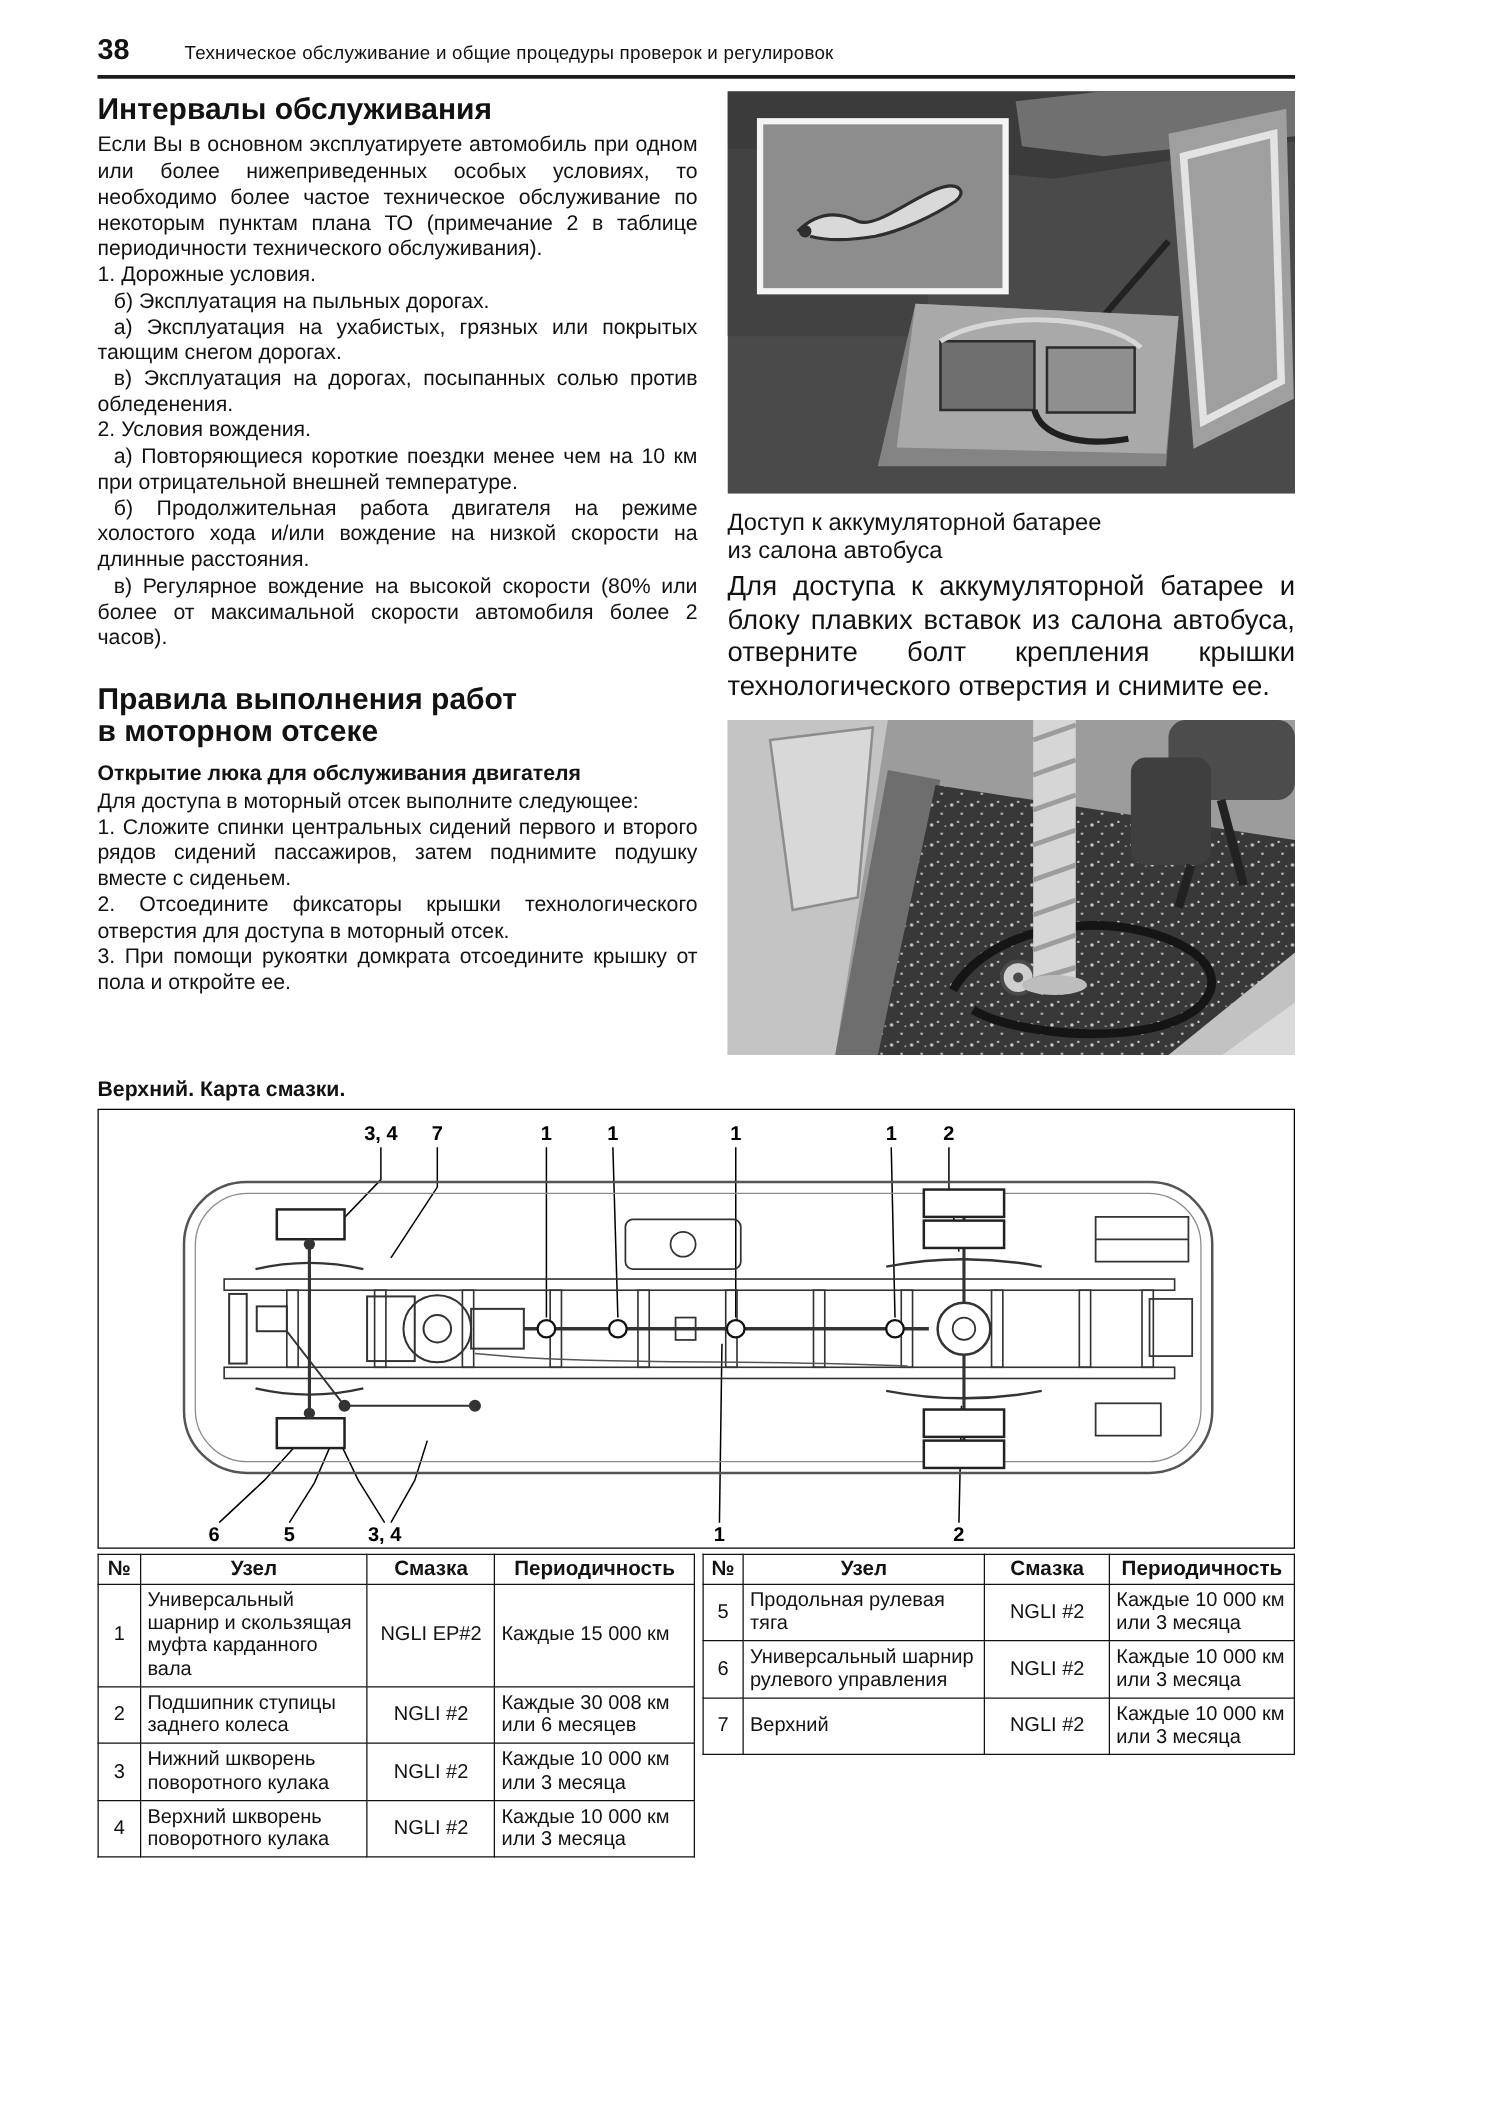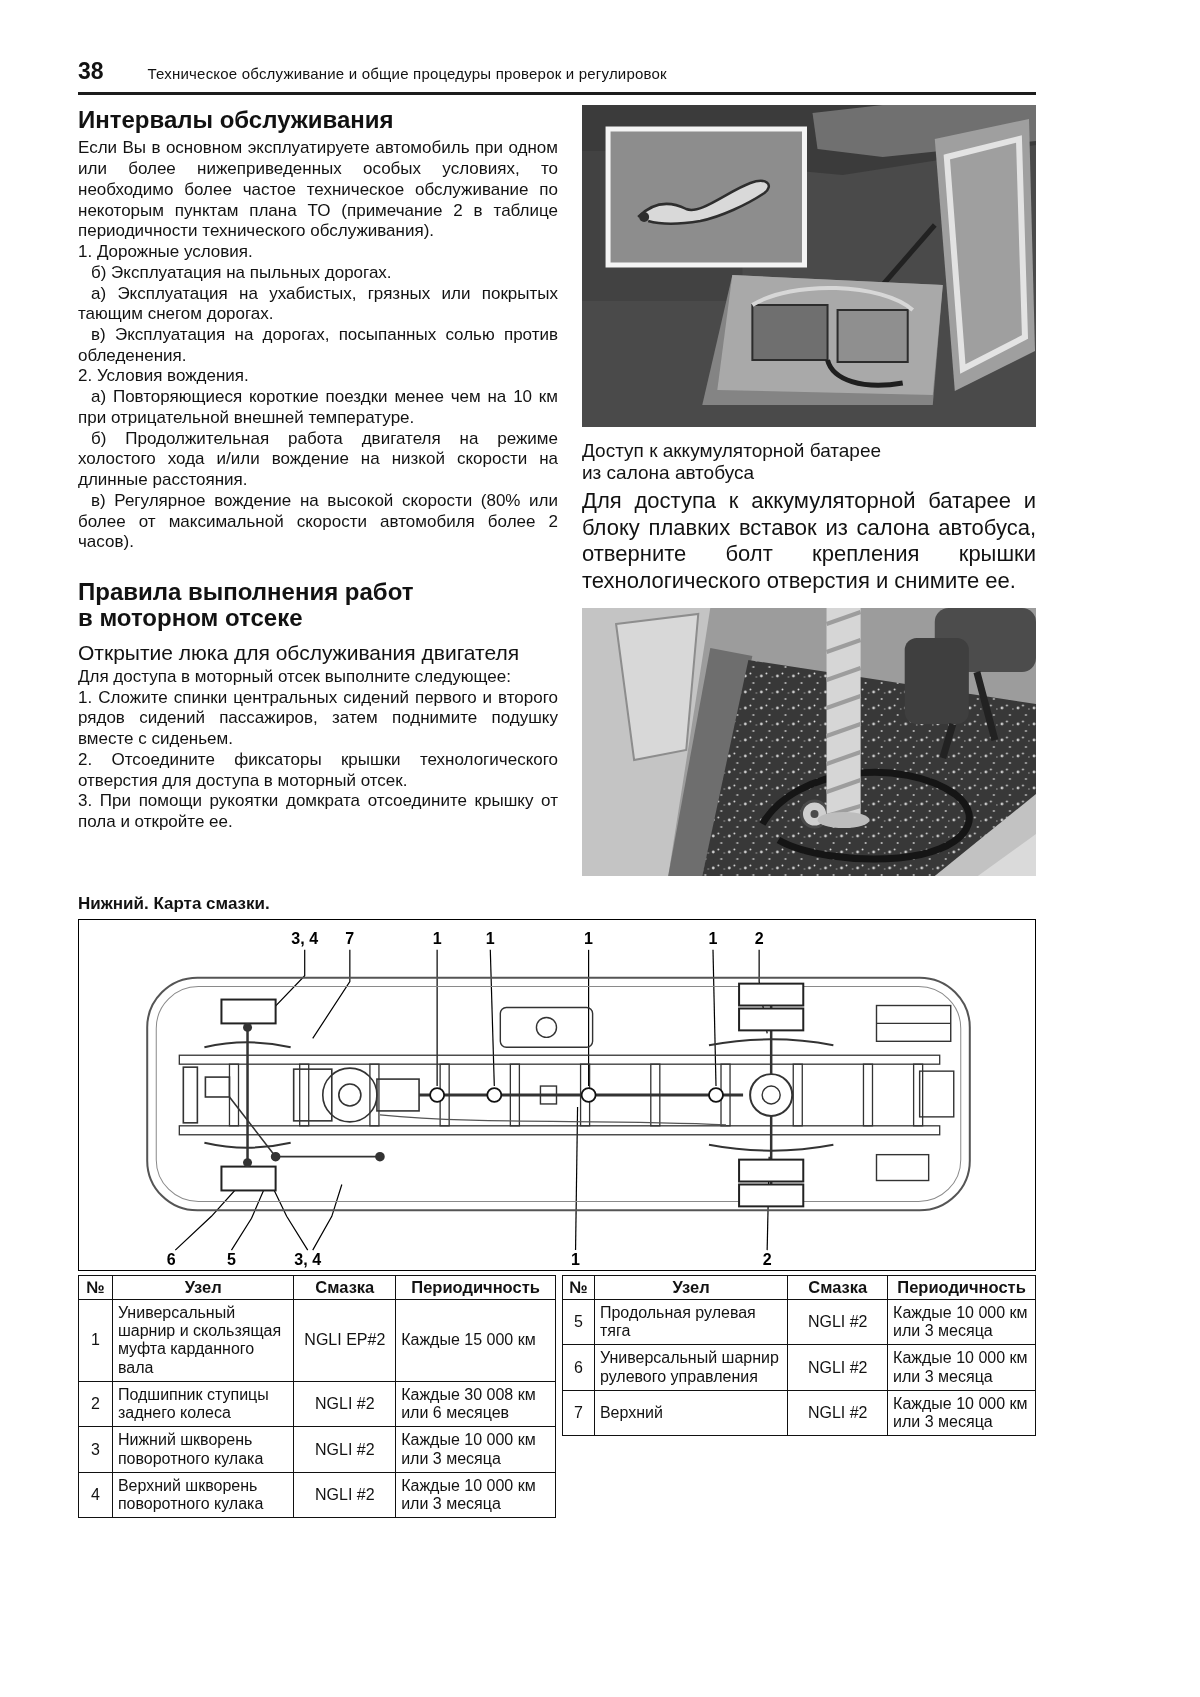--- a/index.html
+++ b/index.html
@@ -1,38 +1,38 @@
 <!DOCTYPE html>
 <html><head>
 <meta charset="utf-8">
 <style>
   * { margin:0; padding:0; box-sizing:border-box; }
   body {
     width:1200px; height:1697px; background:#ffffff;
     font-family:"Liberation Sans", sans-serif; color:#121212;
   }
-  .page { position:relative; width:1200px; height:1697px; padding:58px 164px 20px 78px; overflow:hidden; }
+  .page { position:relative; width:1200px; height:1697px; padding:26px 164px 20px 78px; overflow:hidden; }
 
   
   .page-header { display:flex; align-items:baseline; }
   .page-num { font-size:23px; font-weight:bold; }
   .page-title { font-size:15px; font-weight:normal; margin-left:44px; letter-spacing:.2px; }
   .header-rule { height:3px; background:#1c1c1c; margin-top:7px; }
 
   
   .columns { display:flex; gap:24px; margin-top:10px; }
   .col-left { width:480px; flex:none; }
   .col-right { flex:1; min-width:0; }
 
   h2.section { font-size:24px; font-weight:bold; line-height:1.1; margin:2px 0 5px; }
   .pre { white-space:pre-line; }
   .body-text, .item { font-size:17px; line-height:1.22; text-align:justify; }
   .item.indent { text-indent:13px; }
   .sec2 { margin-top:26px; }
-  h3.subhead { font-size:21px; font-weight:normal; margin:9px 0 2px; }
+  h3.subhead { font-size:17px; font-weight:bold; margin:9px 0 2px; }
 
   .photo { display:block; width:100%; }
   .photo-1 { height:322px; }
   .photo-2 { height:268px; margin-top:13px; }
   .battery-title { font-size:19px; font-weight:normal; line-height:1.15; margin-top:13px; }
   .battery-body { font-size:22px; line-height:1.22; text-align:justify; margin-top:4px; }
 
   
   .map-caption { font-size:17px; font-weight:bold; margin-top:18px; }
   .diagram-box { border:1.6px solid #000; margin-top:5px; height:352px; }
@@ -141,21 +141,21 @@
           <rect x="352" y="0" width="101" height="64" rx="14" fill="#4c4c4c"></rect>
           <rect x="322" y="30" width="64" height="86" rx="12" fill="#3f3f3f"></rect>
           <path d="M394 64 L412 132 M370 116 L360 150" stroke="#222222" stroke-width="7" fill="none"></path>
         </g>
         <polygon points="352,268 453,186 453,268" fill="#c2c2c2"></polygon>
         <polygon points="395,268 453,226 453,268" fill="#dadada"></polygon>
       </svg>
     </div>
   </div>
 
-  <p class="map-caption">Нижний. Карта смазки.</p>
+  <p class="map-caption">Верхний. Карта смазки.</p>
 
   <div class="diagram-box">
     <svg viewBox="0 0 953 352" preserveAspectRatio="none">
 
       <g>
         <text x="225" y="24">3, 4</text>
         <text x="270" y="24">7</text>
         <text x="357" y="24">1</text>
         <text x="410" y="24">1</text>
         <text x="508" y="24">1</text>

